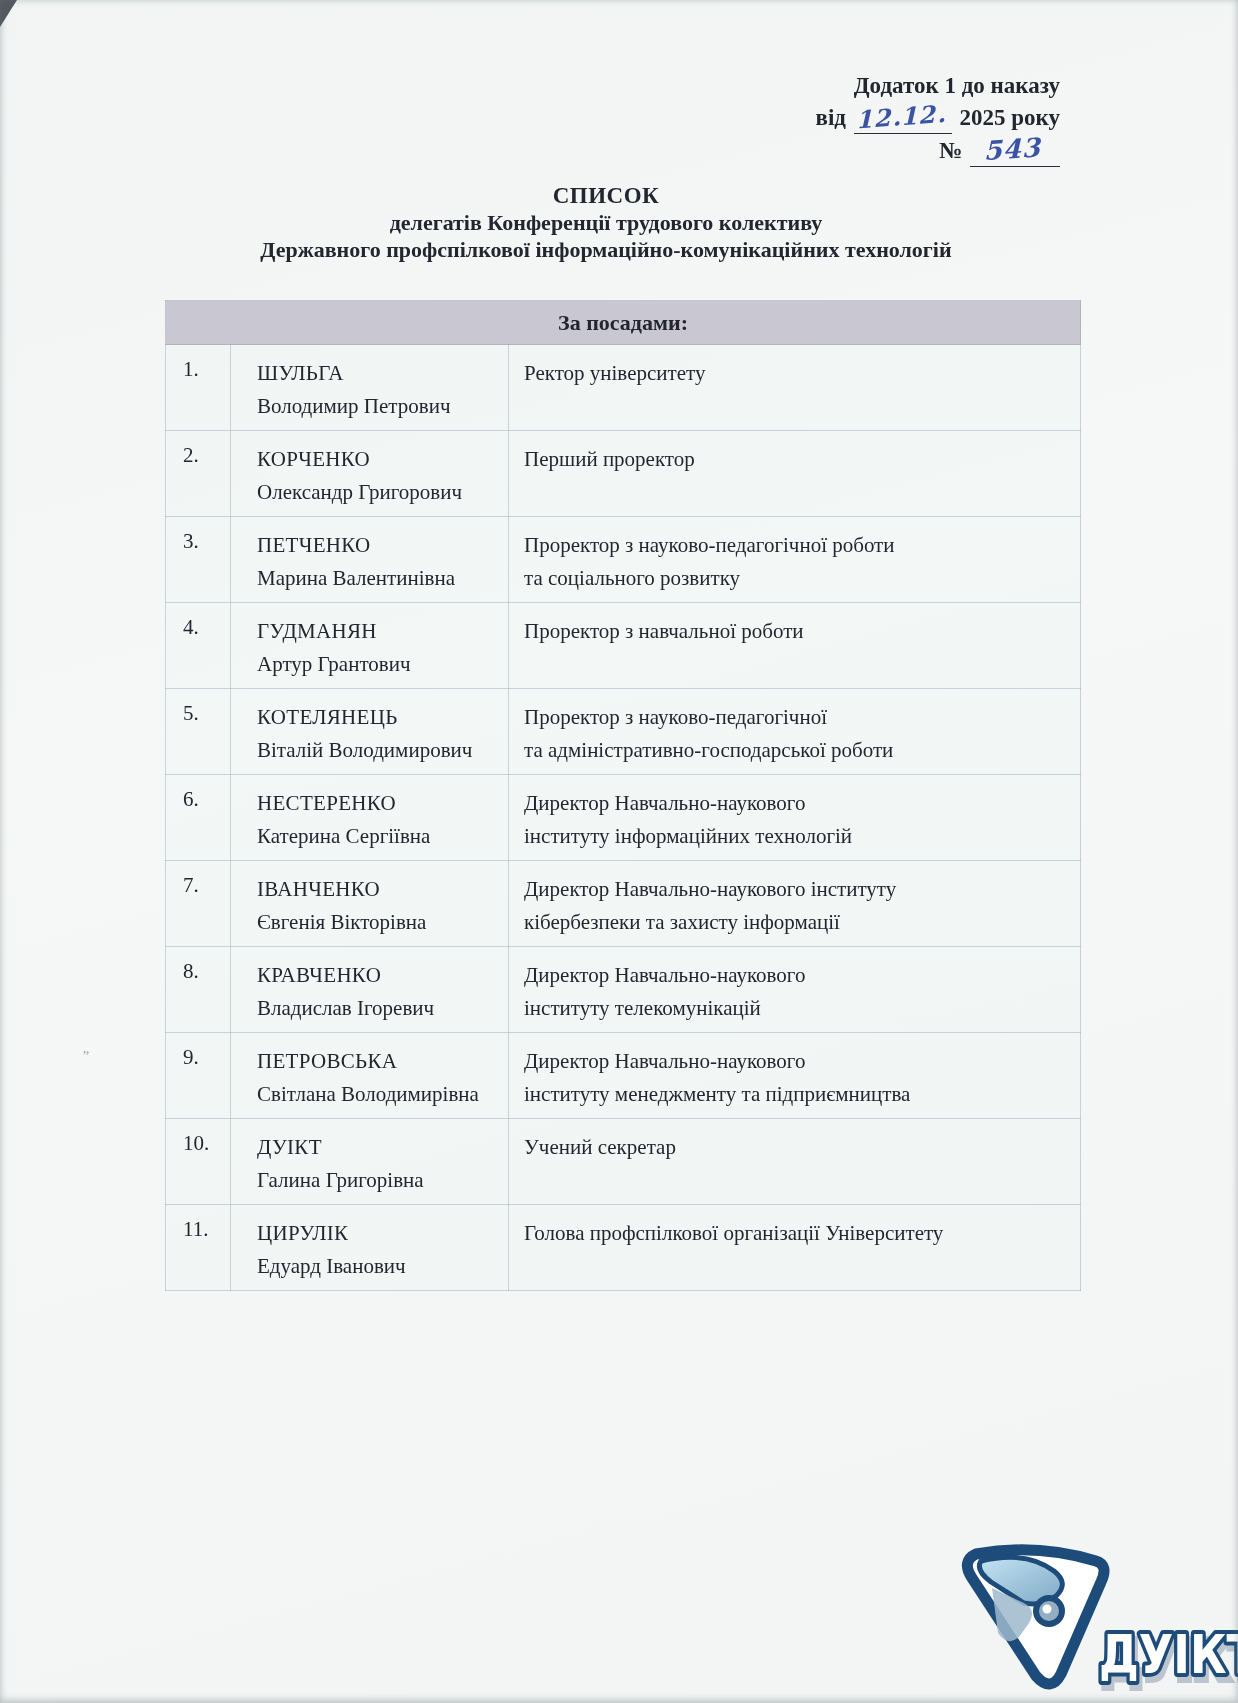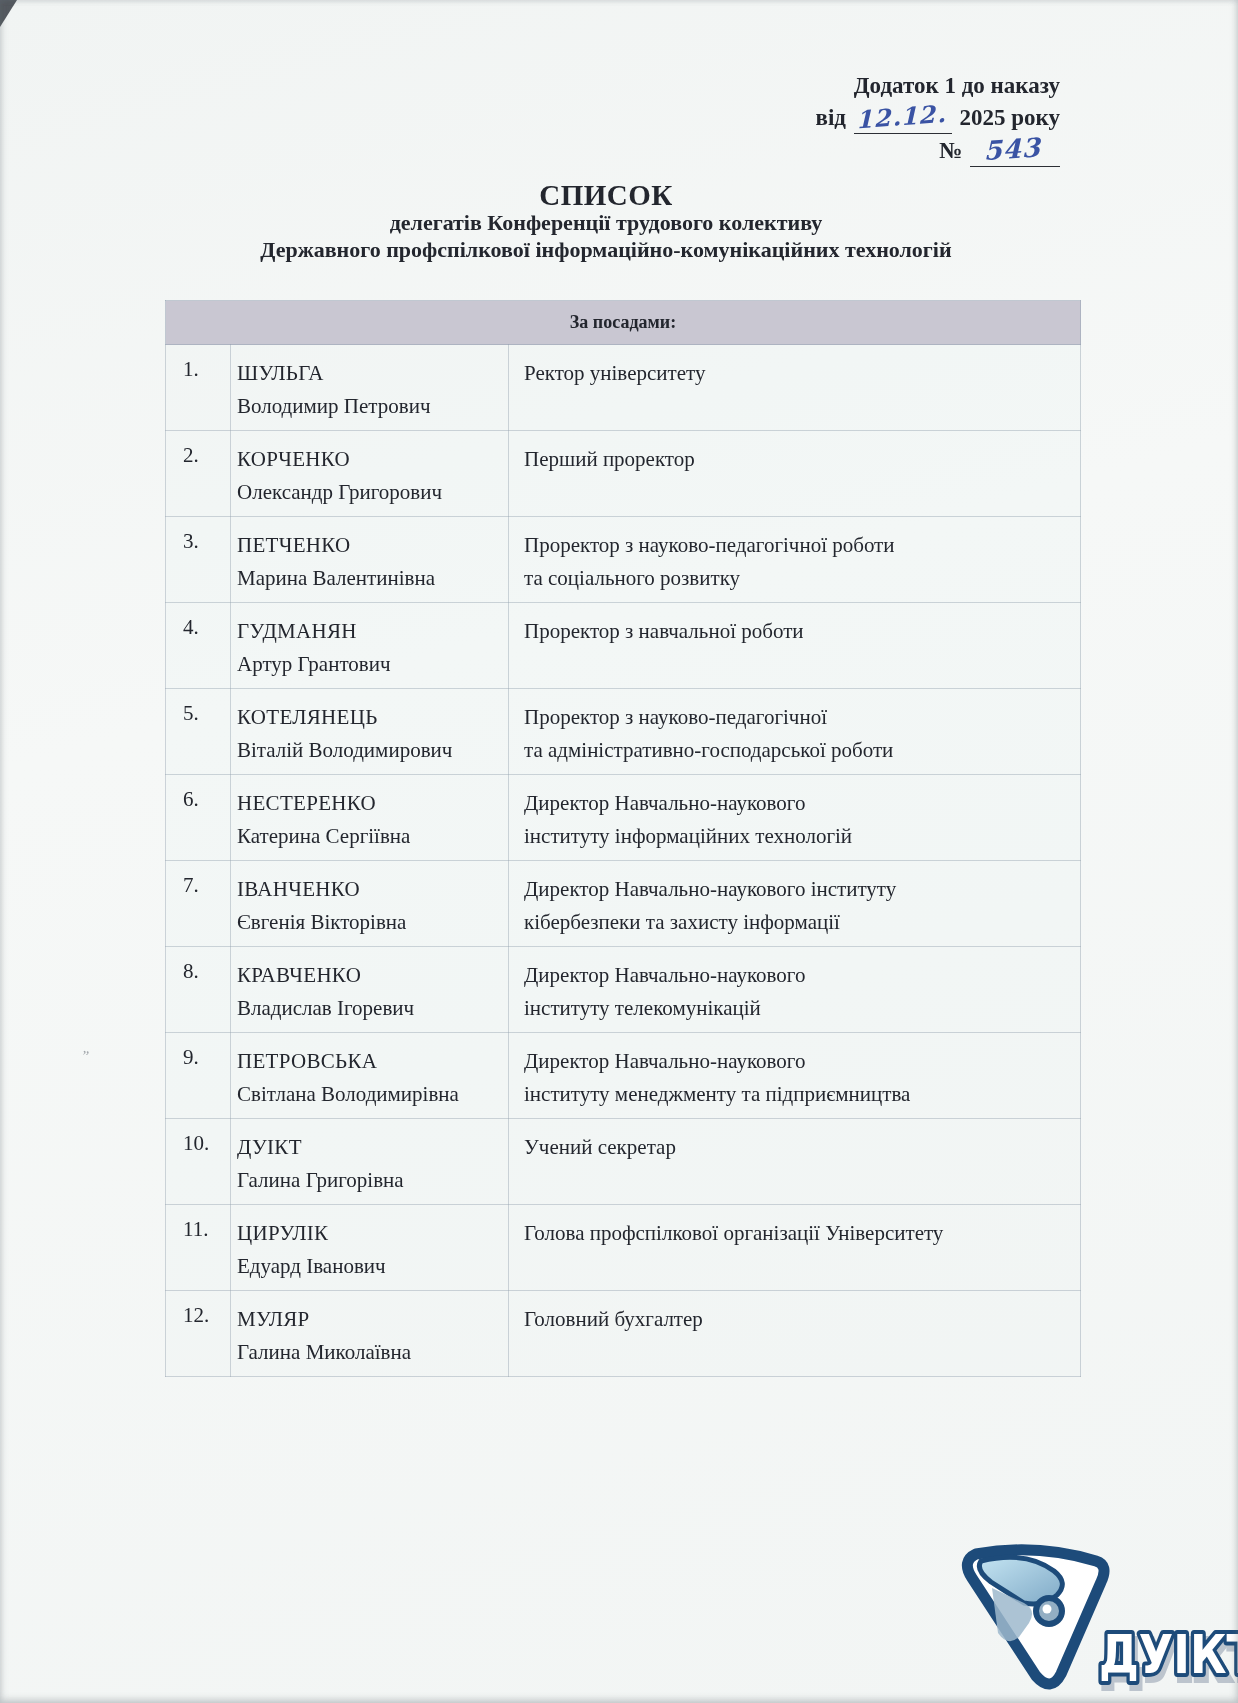--- a/index.html
+++ b/index.html
@@ -43,42 +43,42 @@
     font-family:"DejaVu Serif",serif;letter-spacing:1px;
     transform:rotate(-4deg) skewX(-6deg);
   }
   .hand-date{font-size:24px;}
   .hand-num{font-size:26px;}
   
   .doc-title{
     position:absolute;top:182px;left:60px;width:1092px;
     text-align:center;font-weight:bold;font-size:22px;line-height:27px;
   }
-  .doc-title .t1{font-size:29px;letter-spacing:.5px;}
+  .doc-title .t1{font-size:23px;letter-spacing:.5px;}
   
   .doc-table{
     position:absolute;left:165px;top:300px;width:915px;
     border-collapse:collapse;table-layout:fixed;
     font-size:21px;
   }
   .doc-table col.col-num{width:65px;}
   .doc-table col.col-name{width:278px;}
   .doc-table col.col-pos{width:572px;}
   .doc-table th{
-    background:#c9c7d2;height:41px;font-size:18px;font-weight:bold;
+    background:#c9c7d2;height:41px;font-size:22px;font-weight:bold;
     text-align:center;vertical-align:middle;
     border:1px solid rgba(150,163,178,.55);
   }
   .doc-table td{
     height:72px;vertical-align:top;padding-top:12px;
     border:1px solid rgba(150,163,178,.45);
     background:rgba(236,242,244,.25);
   }
   .c-num{padding-left:17px;}
-  .c-name{padding-left:6px;line-height:33px;}
+  .c-name{padding-left:26px;line-height:33px;}
   .c-name .surname{letter-spacing:.3px;}
   .c-pos{padding-left:15px;line-height:33px;white-space:pre-line;padding-right:6px;}
   
   .logo{position:absolute;left:948px;top:1538px;width:314px;height:160px;}
 </style>
 </head>
 <body>
 
 <div class="page">
 
@@ -205,28 +205,20 @@
         <td class="c-pos">Учений секретар</td>
       </tr>
       <tr>
         <td class="c-num">11.</td>
         <td class="c-name">
           <div class="surname">ЦИРУЛІК</div>
           <div class="given">Едуард Іванович</div>
         </td>
         <td class="c-pos">Голова профспілкової організації Університету</td>
       </tr>
-      <tr>
-        <td class="c-num">12.</td>
-        <td class="c-name">
-          <div class="surname">МУЛЯР</div>
-          <div class="given">Галина Миколаївна</div>
-        </td>
-        <td class="c-pos">Головний бухгалтер</td>
-      </tr>
     </tbody>
   </table>
 
   <div class="logo">
     <svg width="314" height="160" viewBox="0 0 314 160" xmlns="http://www.w3.org/2000/svg">
       <defs>
         <linearGradient id="g1" x1="0" y1="0" x2="1" y2="1">
           <stop offset="0" stop-color="#c4e4f2"></stop>
           <stop offset="1" stop-color="#7fa9c6"></stop>
         </linearGradient>

